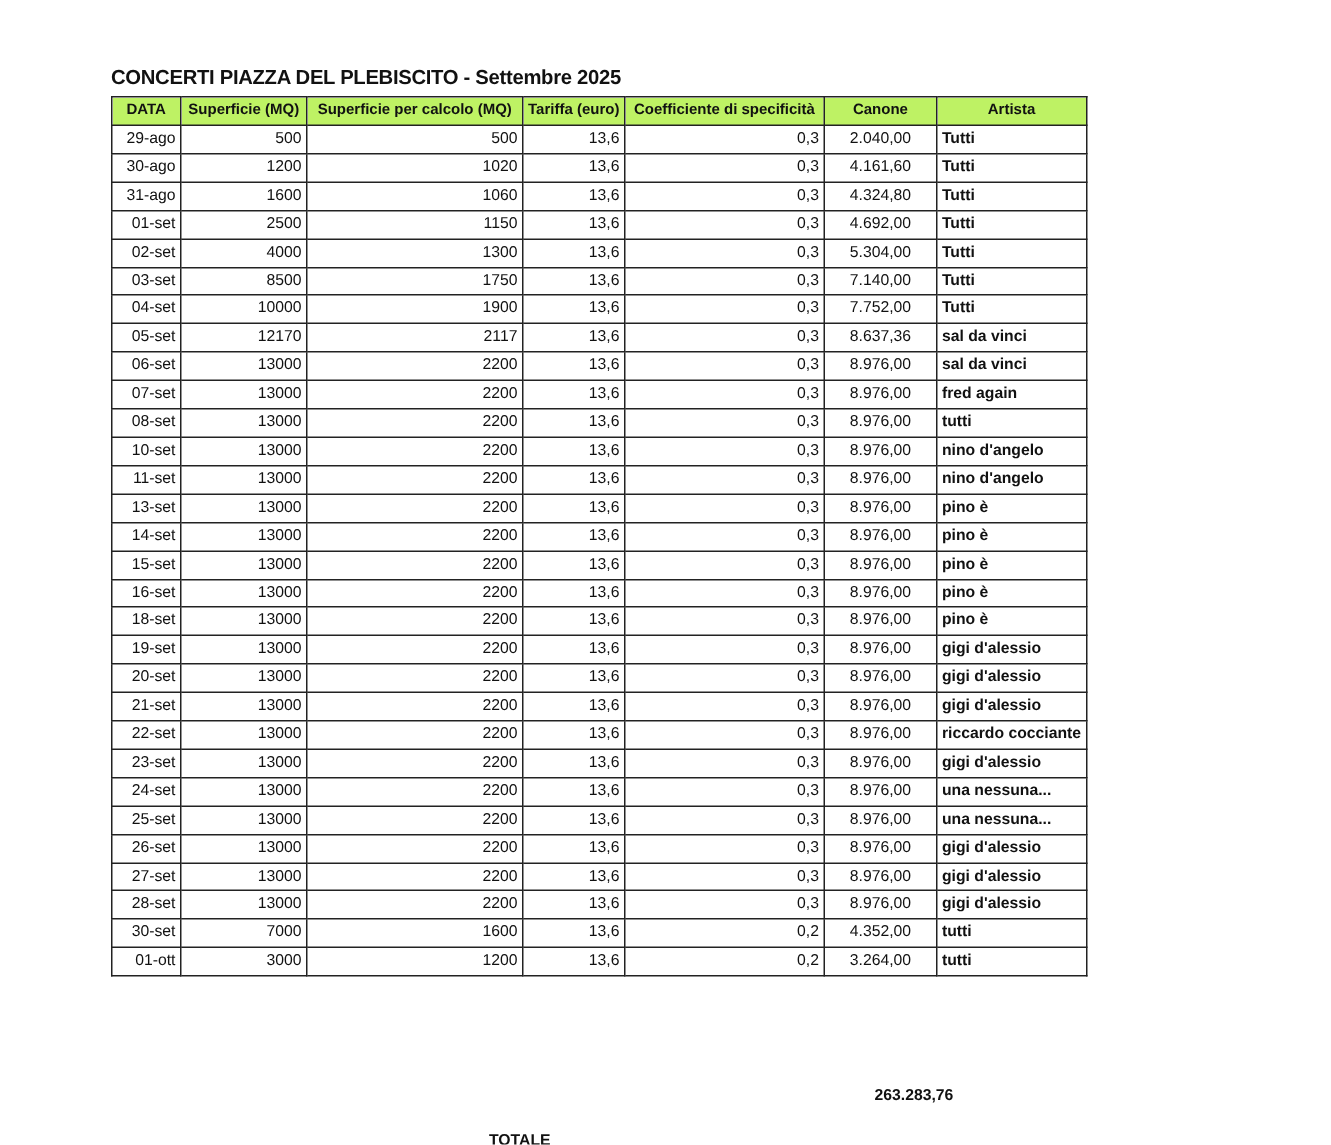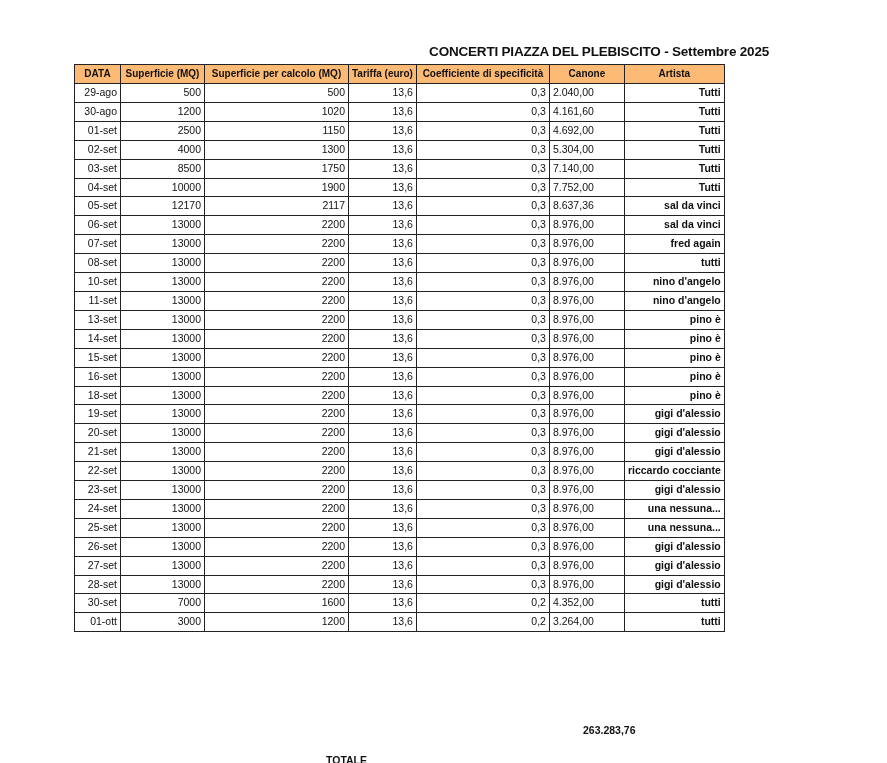--- a/index.html
+++ b/index.html
@@ -1,27 +1,27 @@
 <!DOCTYPE html>
 <html><head>
 <meta charset="utf-8">
 <style>
   html, body { margin: 0; padding: 0; background: #ffffff; }
   body { width: 887px; height: 763px; position: relative; overflow: hidden;
          font-family: "Liberation Sans", sans-serif; color: #111; }
-  .title { position: absolute; left: 74px; width: 695px; top: 44px; text-align: right;
+  .title { position: absolute; left: 74px; width: 695px; top: 44px; text-align: left;
            font-weight: bold; font-size: 13.5px; letter-spacing: -0.2px; }
   table { position: absolute; left: 74px; top: 64px; border-collapse: collapse;
           font-size: 10.5px; table-layout: fixed; }
   th, td { border: 1px solid #222; padding: 0 3px; height: 17.9px; line-height: 17.9px;
            white-space: nowrap; overflow: hidden; }
-  th { background: #fdba74; font-weight: bold; text-align: center; font-size: 10px; height: 18px; }
+  th { background: #bef264; font-weight: bold; text-align: center; font-size: 10px; height: 18px; }
   td.num { text-align: right; }
-  td.canone { }
-  td.artist { text-align: right; font-weight: bold; }
+  td.canone { text-align: center; }
+  td.artist { text-align: left; font-weight: bold; }
   .col-data { width: 46px; } .col-sup { width: 84px; } .col-supc { width: 144px; }
   .col-tar { width: 67px; } .col-coef { width: 133px; } .col-can { width: 75px; } .col-art { width: 97px; }
   .total-row { position: absolute; top: 723px; left: 74px; width: 695px; height: 16px; font-size: 10.5px; font-weight: bold; }
   .total-label { position: absolute; left: 252px; top: 1px; margin-top: 30px; }
   .total-value { position: absolute; left: 509px; top: 1px; }
 </style>
 </head>
 <body>
 
 <div class="title">CONCERTI PIAZZA DEL PLEBISCITO - Settembre 2025</div>
@@ -60,20 +60,29 @@
       <tr>
         <td class="num">30-ago</td>
         <td class="num">1200</td>
         <td class="num">1020</td>
         <td class="num">13,6</td>
         <td class="num">0,3</td>
         <td class="canone">4.161,60</td>
         <td class="artist">Tutti</td>
       </tr>
       <tr>
+        <td class="num">31-ago</td>
+        <td class="num">1600</td>
+        <td class="num">1060</td>
+        <td class="num">13,6</td>
+        <td class="num">0,3</td>
+        <td class="canone">4.324,80</td>
+        <td class="artist">Tutti</td>
+      </tr>
+      <tr>
         <td class="num">01-set</td>
         <td class="num">2500</td>
         <td class="num">1150</td>
         <td class="num">13,6</td>
         <td class="num">0,3</td>
         <td class="canone">4.692,00</td>
         <td class="artist">Tutti</td>
       </tr>
       <tr>
         <td class="num">02-set</td>

